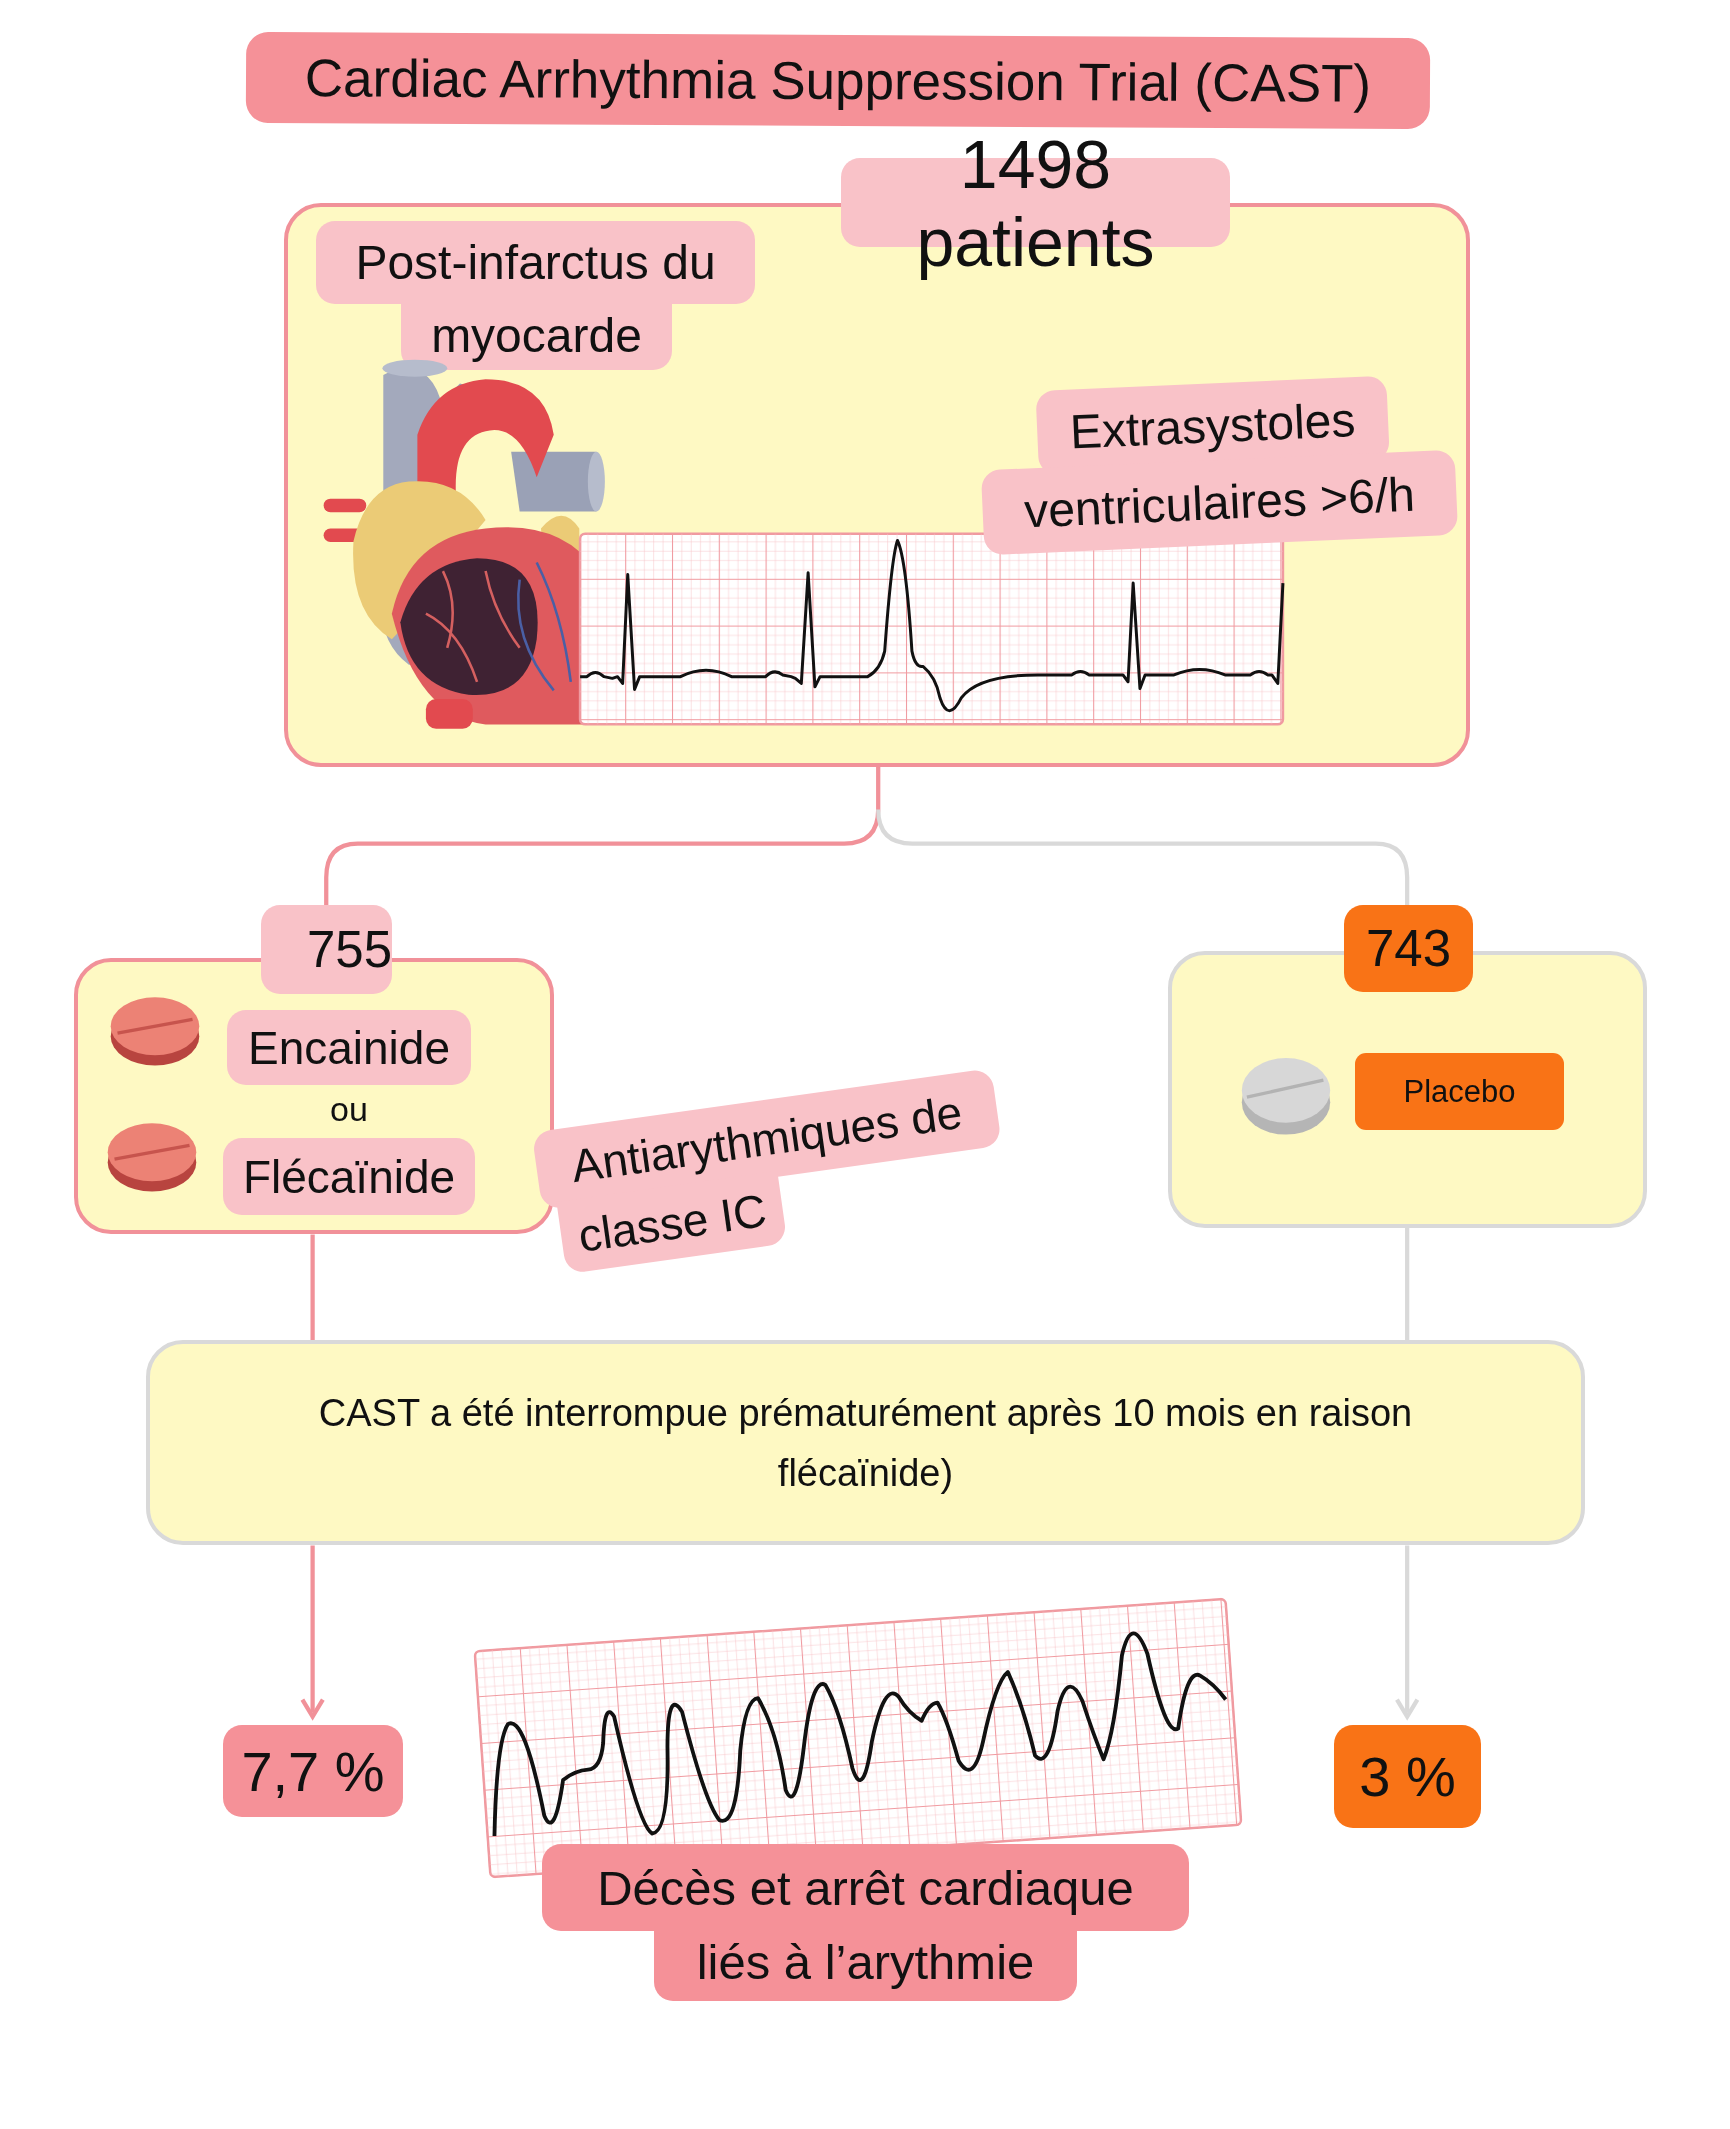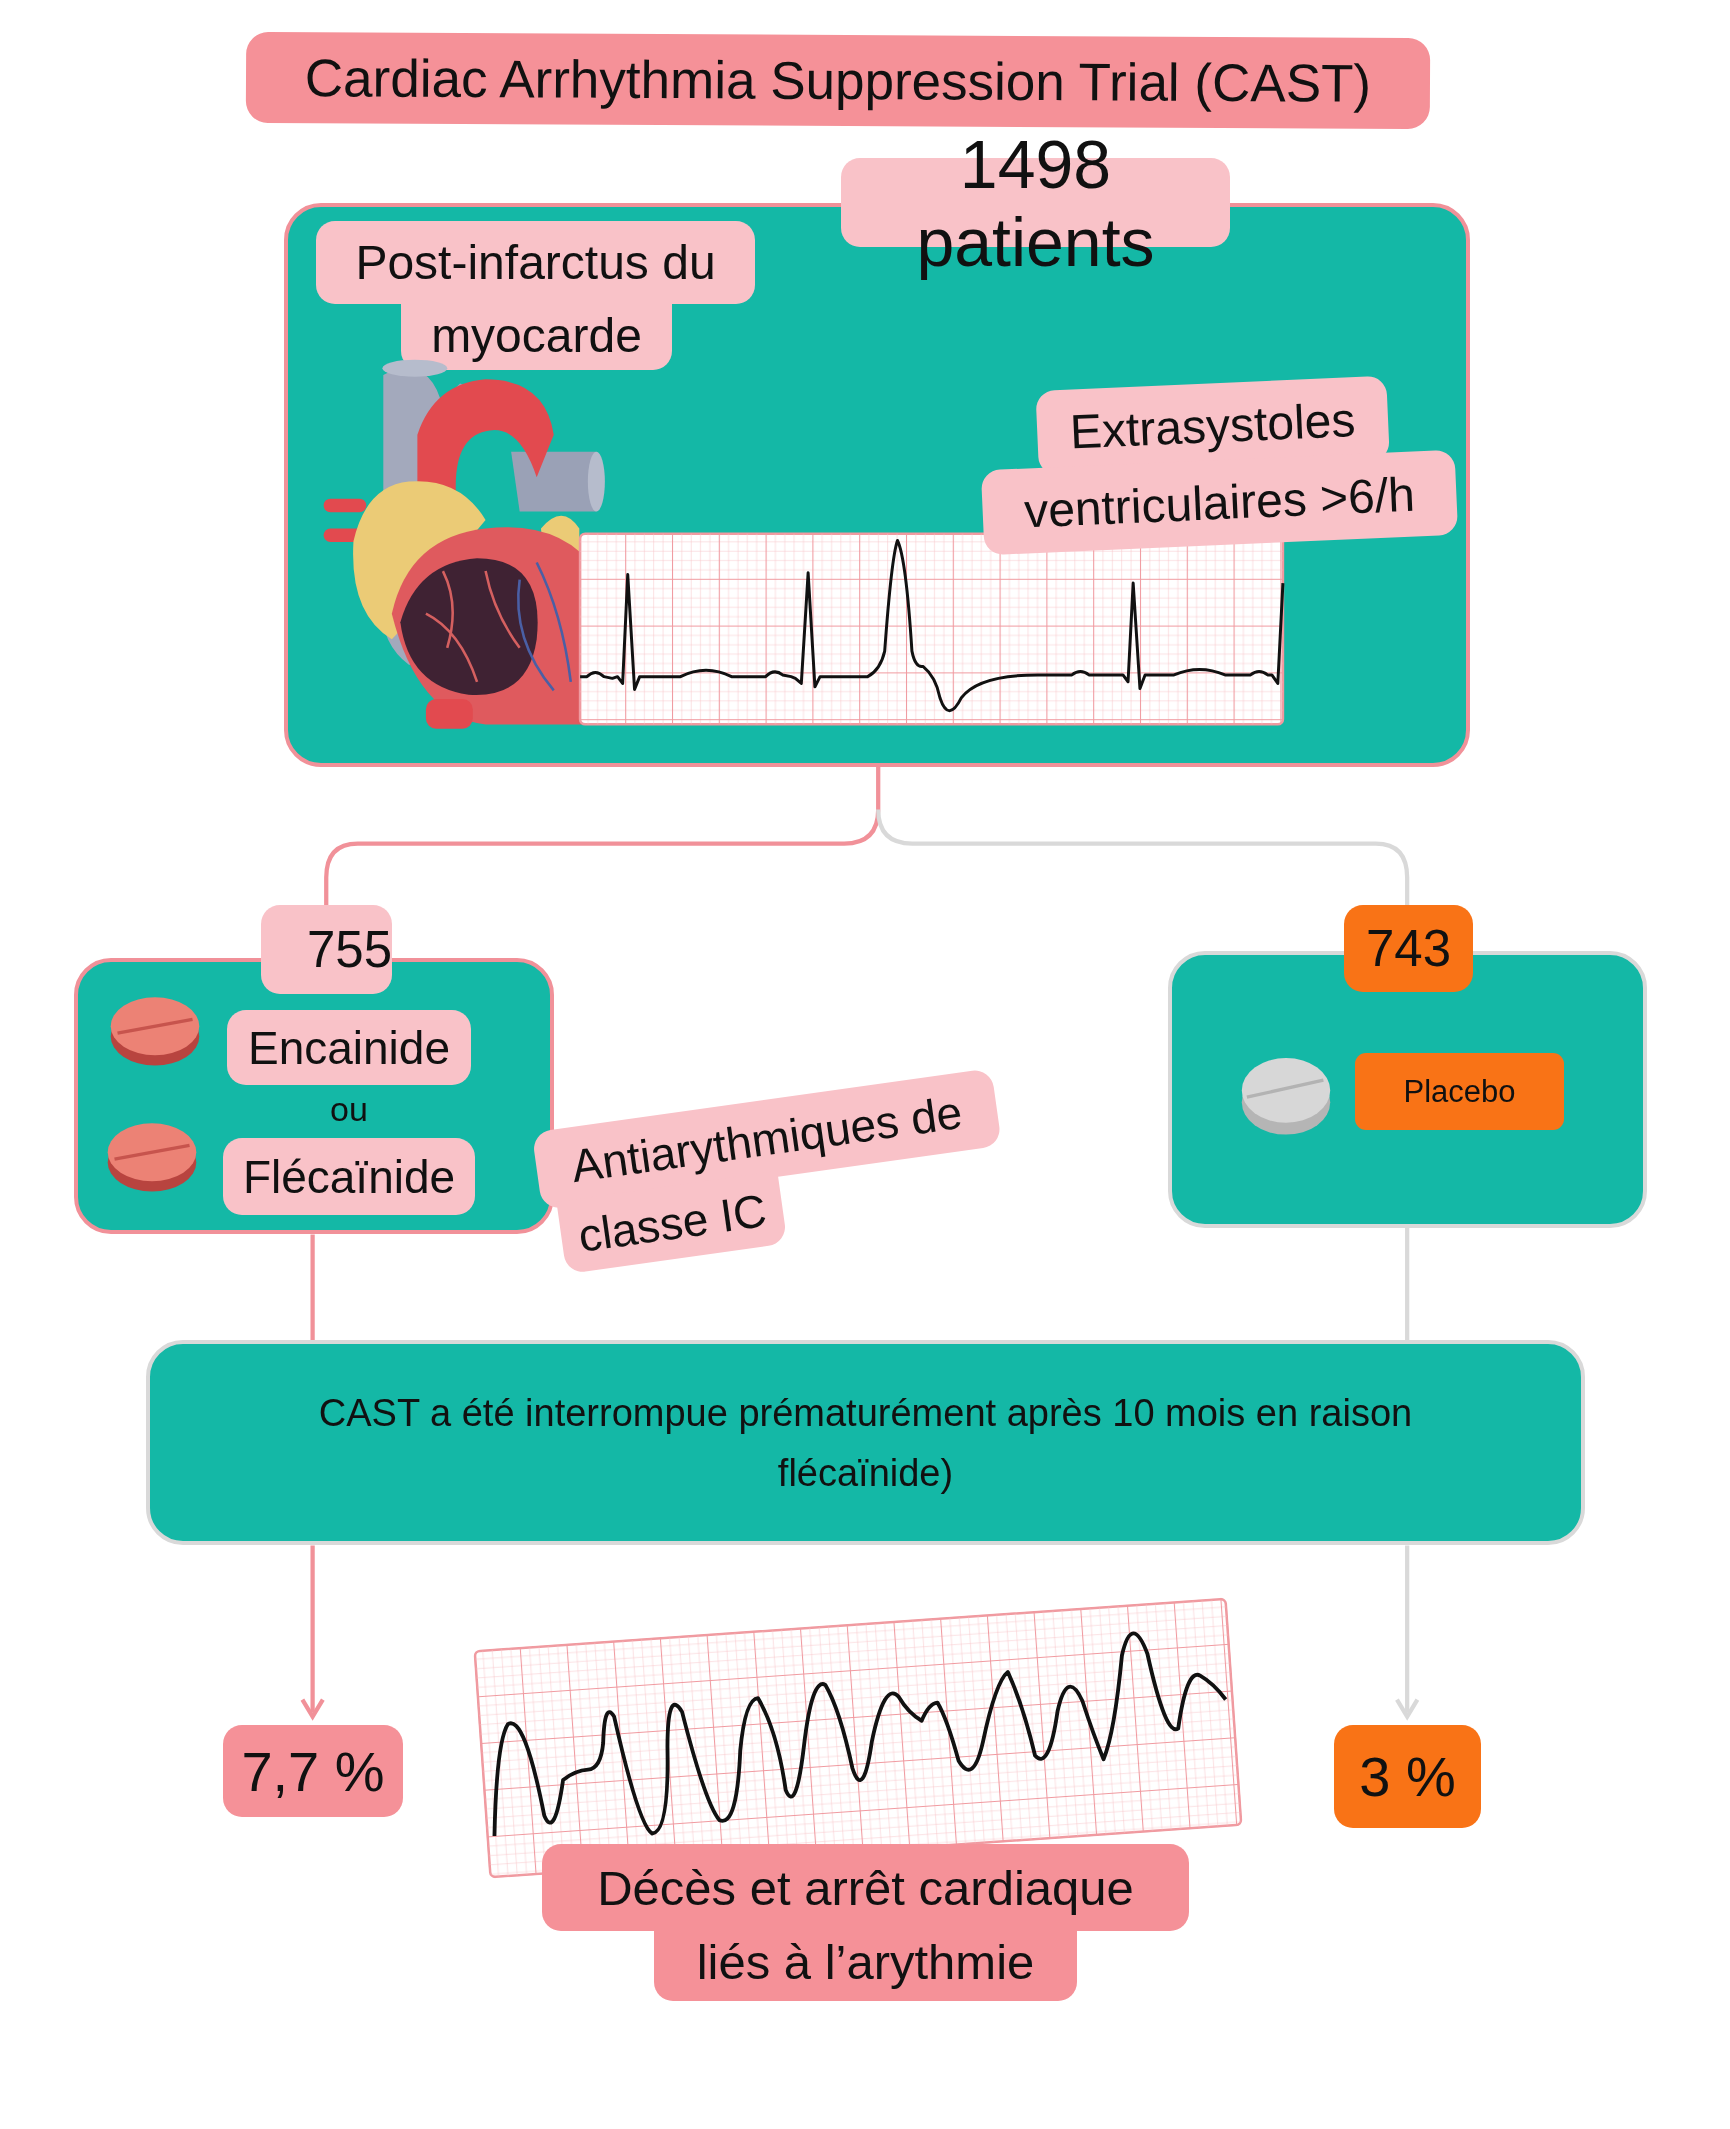--- a/index.html
+++ b/index.html
@@ -2,21 +2,21 @@
 <html style="font-size:13.6px"><head>
 <meta charset="utf-8">
 <style>
   html,body{margin:0;padding:0;background:#fff;}
   body{width:1730px;height:2130px;position:relative;overflow:hidden;font-family:"Liberation Sans","DejaVu Sans",sans-serif;color:#111;}
   .abs{position:absolute;}
   .pill{position:absolute;border-radius:19px;display:flex;align-items:center;justify-content:center;text-align:center;box-sizing:border-box;}
   .pink{background:#f9c2c8;}
   .pink-strong{background:#f59198;}
   .grey{background:#f97316;}
-  .box{position:absolute;border-radius:37px;box-sizing:border-box;background:#14b8a6;}
+  .box{position:absolute;border-radius:37px;box-sizing:border-box;background:#fef9c3;}
   .box-pink{border:4.3px solid #f19199;}
   .box-grey{border:4.3px solid #d9d9d9;}
   svg{display:block;}
 </style>
 </head>
 <body>
 
 <div class="pill pink-strong" style="left:246px;top:35px;width:1184px;height:91px;font-size:53px;border-radius:22px;transform:rotate(0.3deg);">
   <span>Cardiac Arrhythmia Suppression Trial (CAST)</span>
 </div>

